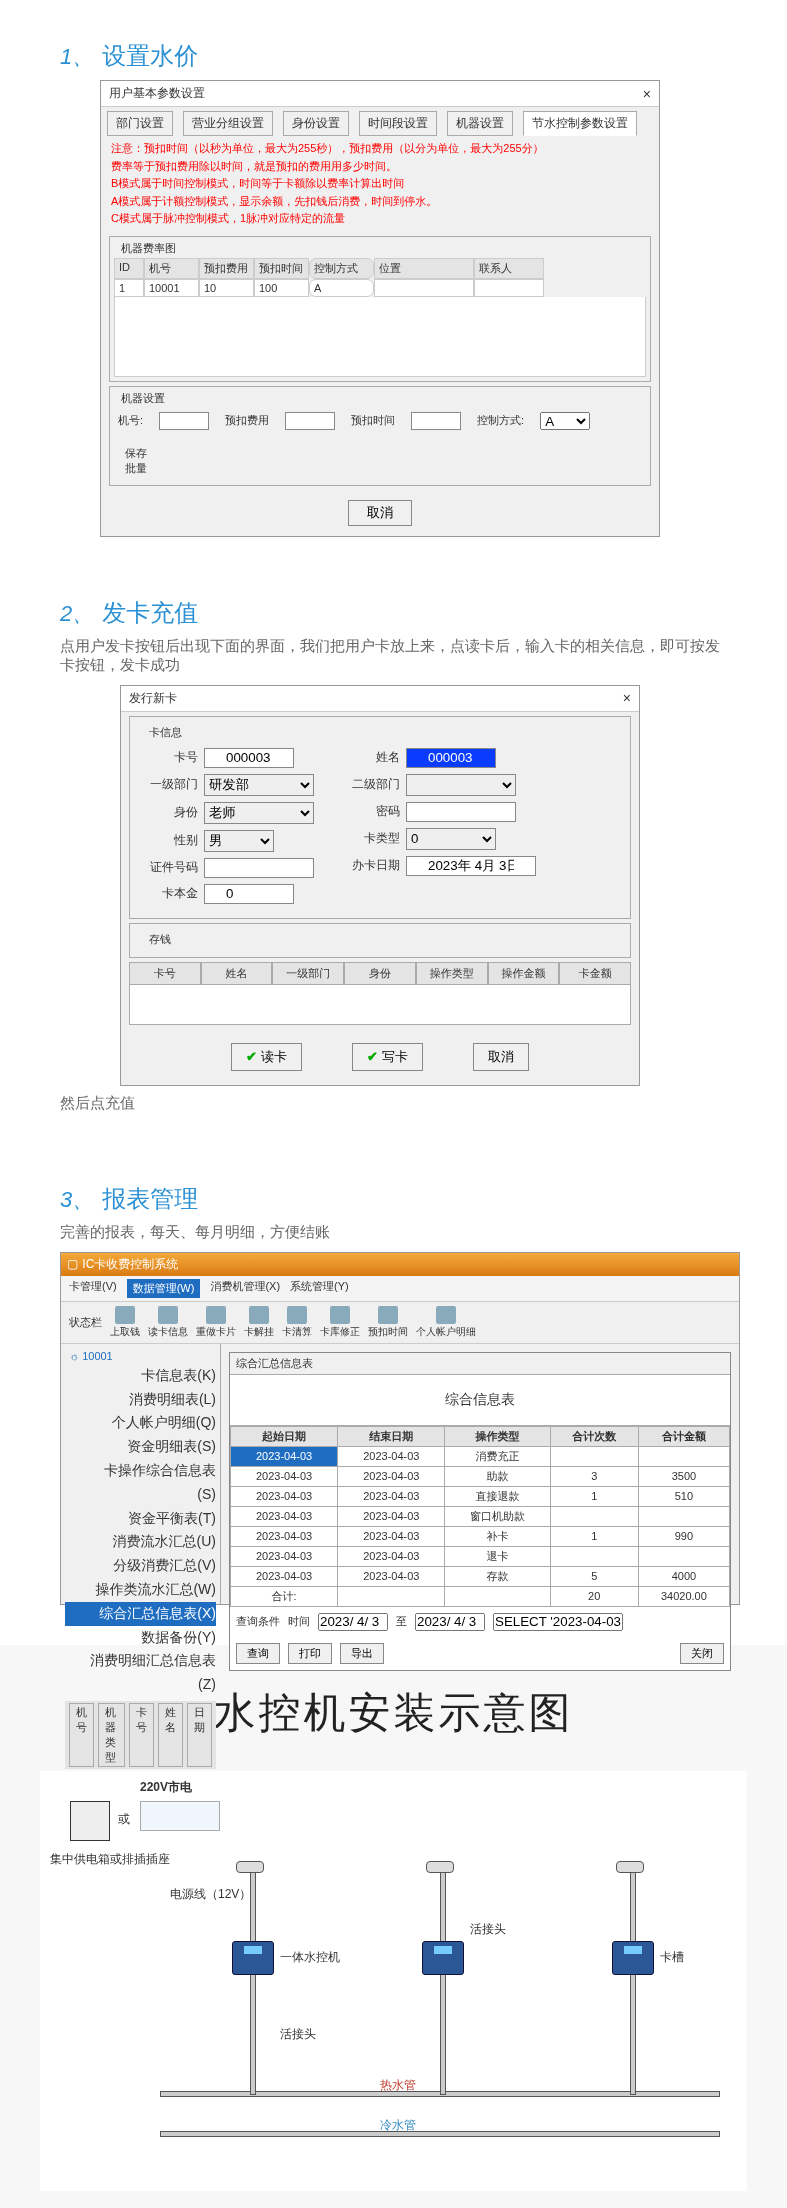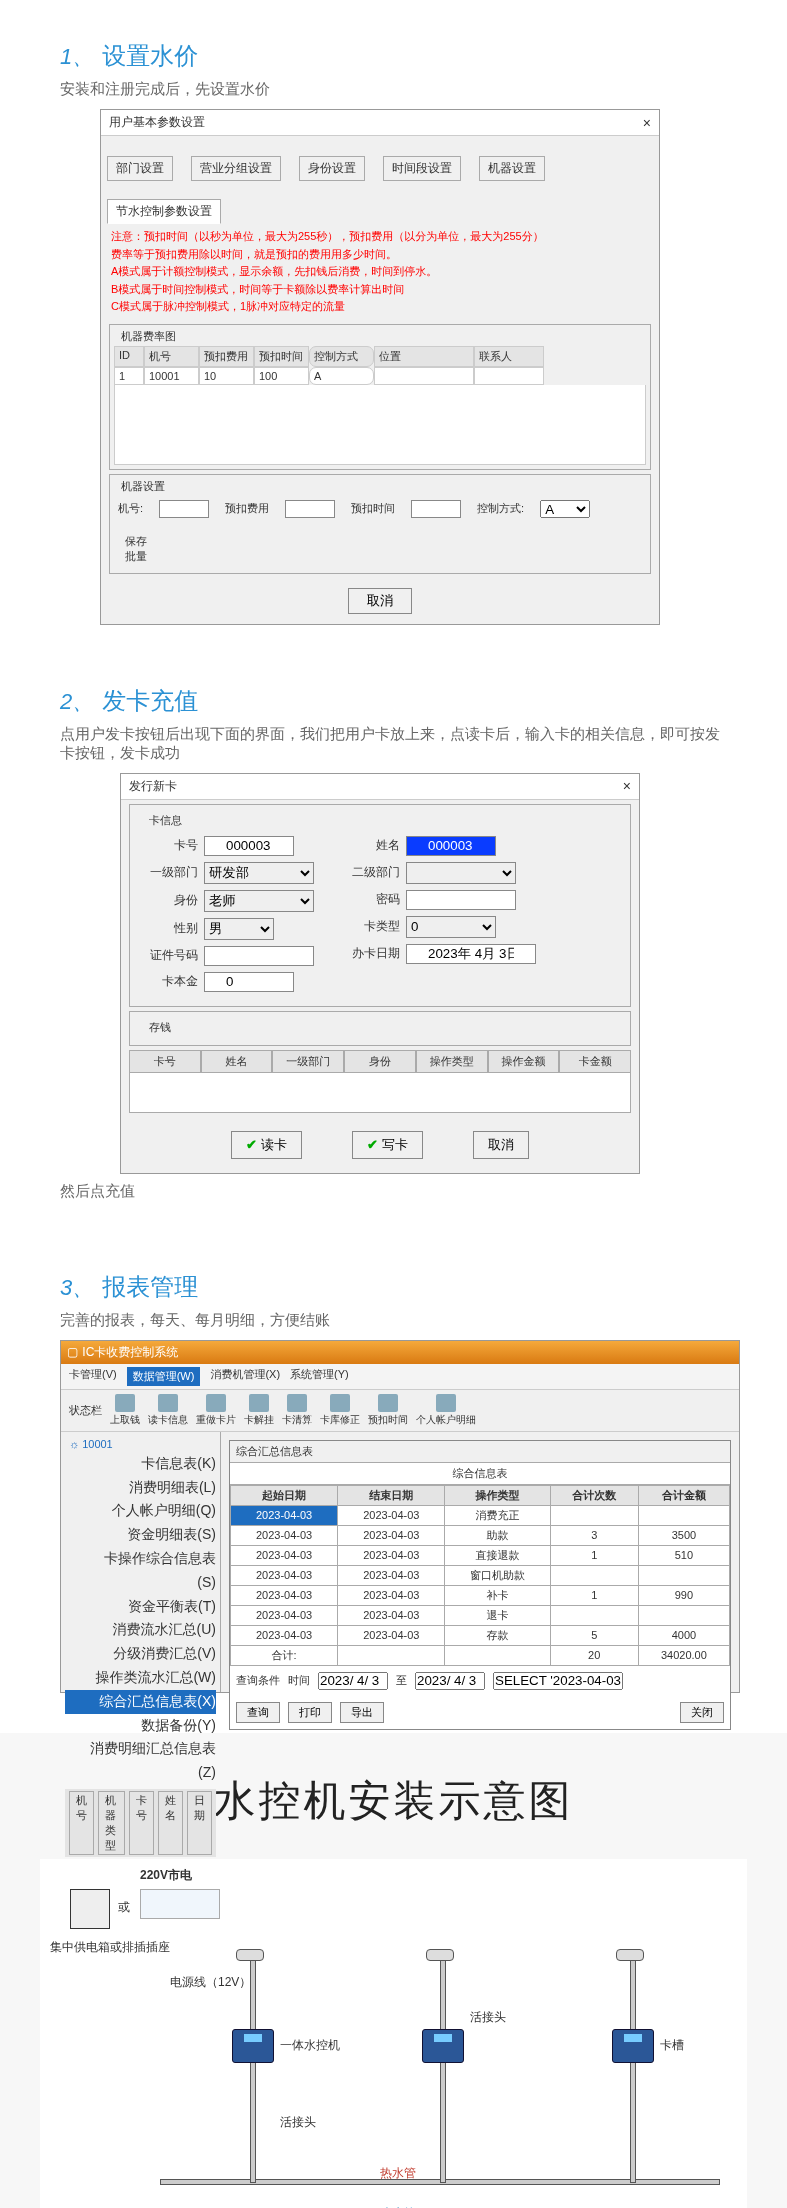--- a/index.html
+++ b/index.html
@@ -7,21 +7,21 @@
 .section { padding: 40px 60px 20px; position: relative; }
 .section-header { display: flex; align-items: baseline; gap: 8px; margin-bottom: 8px; }
 .section-num { color: #2B91D4; font-size: 22px; font-style: italic; }
 .section-title { color: #2B91D4; font-size: 24px; font-weight: 500; }
 .section-desc { color: #666; font-size: 15px; margin-bottom: 10px; }
 
 
 .dialog { border: 1px solid #999; background: #f0f0f0; font-size: 12px; }
 .dialog-title { background: #fff; border-bottom: 1px solid #ccc; padding: 4px 8px; display:flex; justify-content: space-between; align-items:center; font-size:12px; }
 .close-x { cursor:pointer; font-size:14px; }
-.tabs { display: flex; gap: 18px; padding: 20px 6px 0; background:#f0f0f0; flex-wrap: wrap; }
+.tabs { display: flex; gap: 10px; padding: 4px 6px 0; background:#f0f0f0; flex-wrap: wrap; }
 .tab { padding: 3px 8px; border: 1px solid #aaa; background: #f0f0f0; font-size:12px; position: relative; }
 .tab.active { background:#fff; border-bottom-color:#fff; z-index: 2; }
 .notice { color: red; font-size: 11px; padding: 4px 10px; line-height: 1.6; }
 .fieldset { border: 1px solid #aaa; margin: 4px 8px; padding: 4px; }
 .fieldset-label { font-size: 11px; margin: -10px 0 2px 4px; background: #f0f0f0; display: inline-block; padding: 0 3px; }
 .table-head, .table-row { display: flex; font-size: 11px; }
 .table-head > div, .table-row > div { border: 1px solid #ccc; padding: 2px 4px; background:#f0f0f0; }
 .table-head > div { background:#e4e4e4; }
 .table-row > div { background:#fff; }
 .col-id {width:30px;} .col-mid{width:55px;} .col-fee{width:55px;} .col-time{width:55px;} .col-ctrl{width:65px;border-radius:7px;} .col-pos{width:100px;} .col-contact{width:70px;}
@@ -59,21 +59,21 @@
 .sidebar { width:160px; border-right:1px solid #aaa; padding:4px; }
 .tree { font-size:14px; line-height:1.7;text-align:right; }
 .tree .node { padding-left:10px; }
 .tree .sub { padding-left:22px; }
 .tree .sel { background:#1e6dc0; color:#fff; }
 .bottom-bar { display:flex; gap:4px; font-size:11px; padding:2px 4px; background:#e4e4e4; }
 .bottom-bar div { border:1px solid #aaa; padding:1px 6px; }
 .report-window { flex:1; padding:8px; }
 .report-box { border:1px solid #888; background:#fff; }
 .report-title { padding:3px 6px; border-bottom:1px solid #aaa; font-size:11px; background:#f0f0f0; }
-.report-head-center { text-align:center; padding:3px; font-size:11px; border-bottom:1px solid #aaa; }
+.report-head-center { text-align:center; padding:16px; font-size:14px; border-bottom:1px solid #aaa; }
 .rtable { width:100%; border-collapse:collapse; font-size:11px; }
 .rtable th, .rtable td { border:1px solid #aaa; padding:2px 6px; text-align:center; }
 .rtable th { background:#e4e4e4; }
 .rtable .hl { background:#1e6dc0; color:#fff; }
 .query-row { padding:6px; font-size:11px; display:flex; gap:8px; flex-wrap:wrap; align-items:center; }
 .query-row input { width:70px; height:18px; }
 .small-btn { padding:2px 10px; border:1px solid #888; background:#f0f0f0; font-size:11px; }
 
 
 .diagram-wrap { background:#f7f7f7; padding: 40px 20px; text-align:center; margin-top:30px; }
@@ -91,40 +91,39 @@
 .cold { color:#2e86c1; }
 </style>
 </head>
 <body>
 
 <div class="section">
   <div class="section-header">
     <span class="section-num">1、</span>
     <span class="section-title">设置水价</span>
   </div>
-  <div class="section-desc">安装和注册完成后，先设置水价</div>
 
   <div class="dialog" style="margin:0 0 0 40px;width:560px;">
     <div class="dialog-title">
       <span>用户基本参数设置</span>
       <span class="close-x">×</span>
     </div>
     <div class="tabs">
       <div class="tab">部门设置</div>
       <div class="tab">营业分组设置</div>
       <div class="tab">身份设置</div>
       <div class="tab">时间段设置</div>
       <div class="tab">机器设置</div>
       <div class="tab active">节水控制参数设置</div>
     </div>
     <div class="notice">
       <div>注意：预扣时间（以秒为单位，最大为255秒），预扣费用（以分为单位，最大为255分）</div>
       <div>费率等于预扣费用除以时间，就是预扣的费用用多少时间。</div>
+      <div>B模式属于时间控制模式，时间等于卡额除以费率计算出时间</div>
       <div>A模式属于计额控制模式，显示余额，先扣钱后消费，时间到停水。</div>
-      <div>B模式属于时间控制模式，时间等于卡额除以费率计算出时间</div>
       <div>C模式属于脉冲控制模式，1脉冲对应特定的流量</div>
     </div>
     <div class="fieldset">
       <div class="fieldset-label">机器费率图</div>
       <div class="table-head">
         <div class="col-id">ID</div>
         <div class="col-mid">机号</div>
         <div class="col-fee">预扣费用</div>
         <div class="col-time">预扣时间</div>
         <div class="col-ctrl">控制方式</div>

